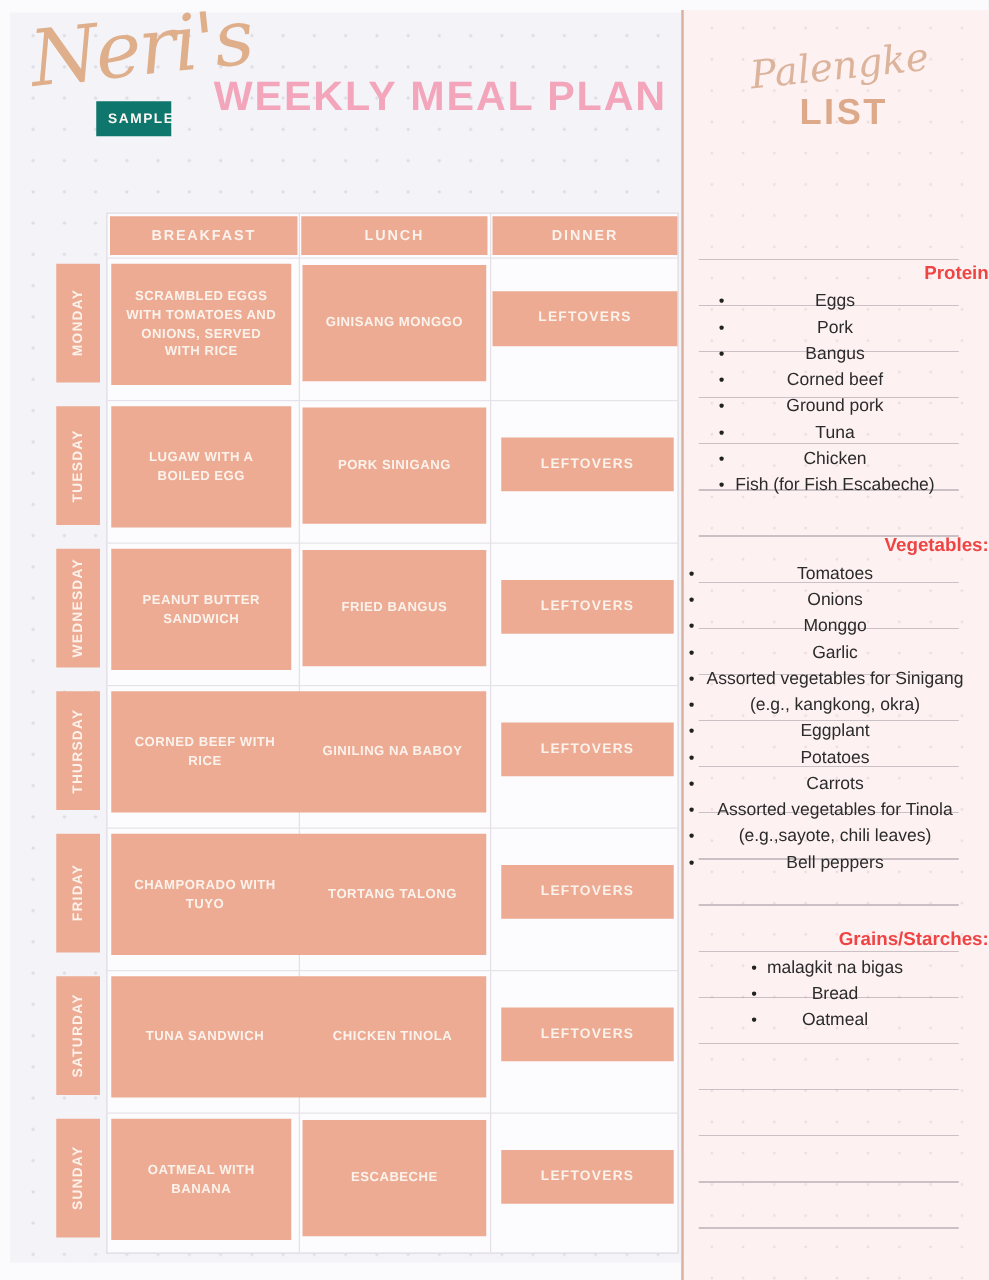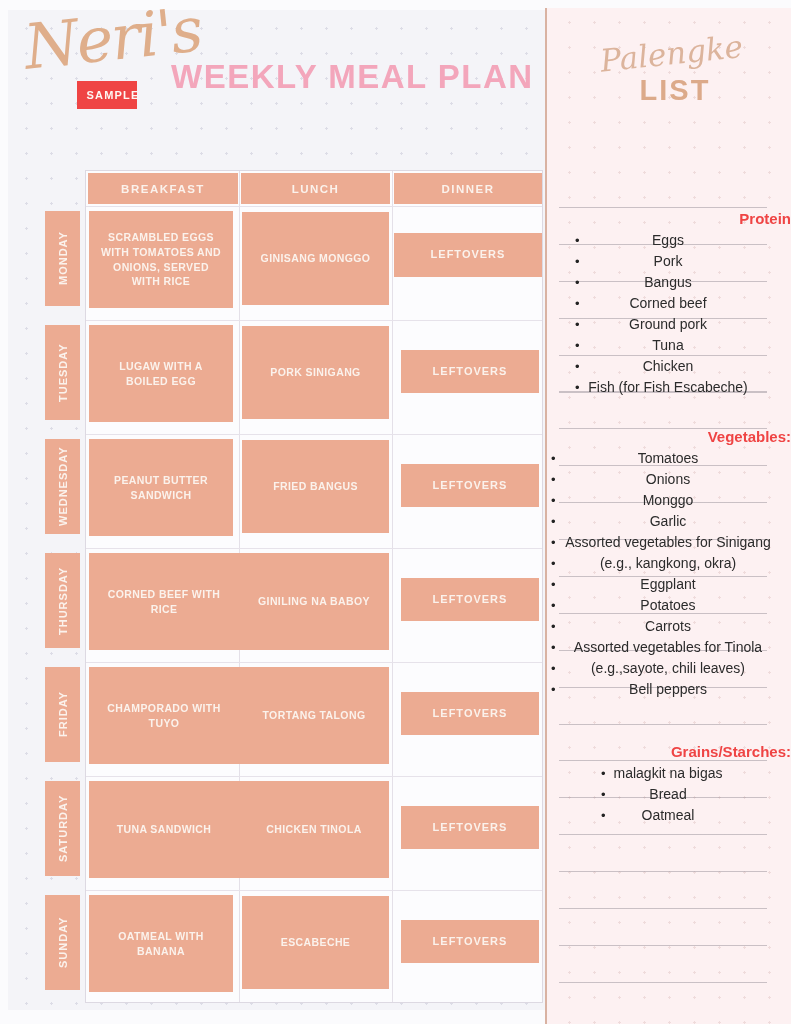--- a/index.html
+++ b/index.html
@@ -29,21 +29,21 @@
     background:repeating-linear-gradient(to bottom, rgba(160,152,160,.55) 0 1px, transparent 1px 36.9px);
   }
   
   .brand-script {
     position:absolute; left:24px; top:2px; width:170px;
     font-family:"DejaVu Serif", serif; font-style:italic; font-weight:400;
     font-size:62px; color:#dfae8b; transform:rotate(-6deg); letter-spacing:-2px;
   }
   .sample-badge {
     position:absolute; left:77px; top:81px; width:60px; height:28px;
-    background:#ef4444; color:#fdf7f3; font-size:11px; font-weight:bold;
+    background:#0f766e; color:#fdf7f3; font-size:11px; font-weight:bold;
     letter-spacing:1.2px; display:flex; align-items:center; justify-content:center;padding-left:12px;
   }
   .main-title {
     position:absolute; left:171px; top:58px; width:380px;
     font-size:33px; font-weight:800; color:#f3a6bb; letter-spacing:1.5px;
     white-space:nowrap;
   }
   .palengke-script {
     position:absolute; left:600px; top:36px; width:130px; text-align:center;
     font-family:"DejaVu Serif", serif; font-style:italic;

